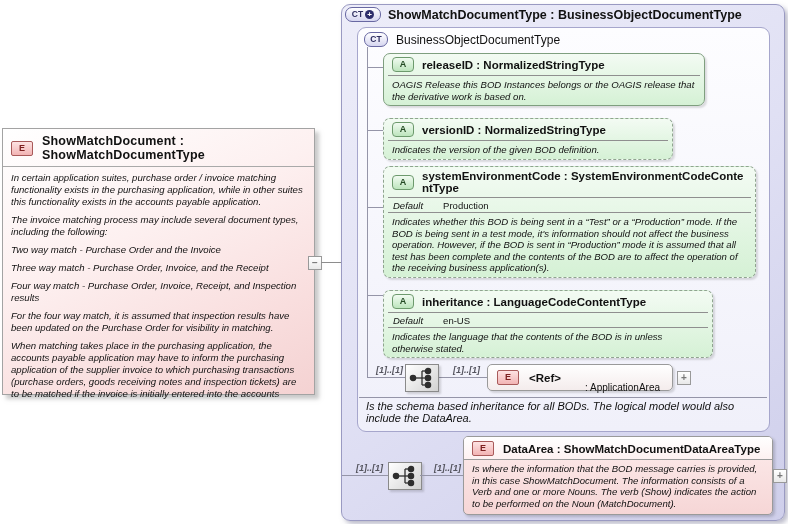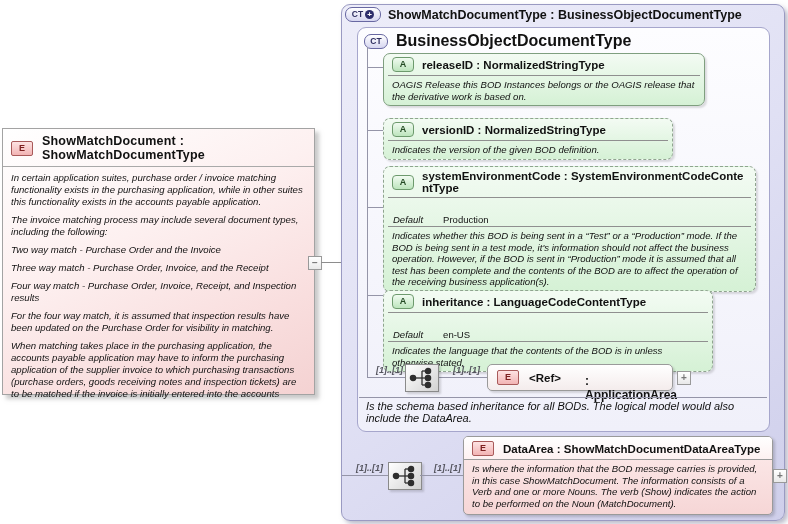--- a/index.html
+++ b/index.html
@@ -39,48 +39,48 @@
   .panel{position:absolute;left:341px;top:4px;width:442px;height:515px;border:1px solid #9a9ac2;border-radius:9px;
           background:linear-gradient(145deg,#ededf9 0%,#e0e0f4 50%,#cfcfeb 100%);
           box-shadow:3px 3px 5px rgba(120,120,150,.5);}
   .panel-hd{position:absolute;left:345px;top:7px;display:flex;align-items:center;gap:7px;}
   .panel-hd .t{font-weight:bold;font-size:12.5px;}
 
   
   .ct-box{position:absolute;left:357px;top:27px;width:411px;height:403px;border:1px solid #a6a6cc;border-radius:9px;
           background:linear-gradient(#fdfdff,#f0f0fa);}
   .ct-hd{position:absolute;left:364px;top:32px;display:flex;align-items:center;gap:8px;}
-  .ct-hd .t{font-weight:bold;font-size:16px;}
+  .ct-hd .t{font-weight:normal;font-size:12px;}
 
   
   .attr{position:absolute;border-radius:7px;background:linear-gradient(#f3fbf3,#d5f1d5);
         box-shadow:2px 2px 2px rgba(0,0,0,.13);}
   .attr.solid{border:1px solid #7f9f7f;}
   .attr.dashed{border:1px dashed #8fa48f;}
   .attr .hd{display:flex;align-items:center;gap:8px;padding:3px 8px;}
   .attr .hd .t{font-weight:bold;font-size:11.5px;word-break:break-all;}
   .attr .hd .t.center{text-align:left;flex:1;}
   .attr .sep{height:0;border-top:1px solid #8f8f8f;margin:0 4px;}
-  .attr .default-row{display:flex;align-items:baseline;gap:20px;padding:2px 22px 1px 9px;font-size:9.5px;margin-top:14px;}
+  .attr .default-row{display:flex;align-items:baseline;gap:20px;padding:2px 22px 1px 9px;font-size:9.5px;}
   .attr .default-row .lbl{font-style:italic;}
   .attr .default-row .val{font-weight:normal;}
   .attr .doc{padding:3px 8px;font-style:italic;font-size:9.6px;line-height:11.6px;}
 
   
   .seq{position:absolute;width:32px;height:26px;border:1px solid #8a8a8a;
        background:linear-gradient(135deg,#ffffff,#d2d2d2);box-shadow:2px 2px 2px rgba(0,0,0,.15);}
 
   .card{position:absolute;font-size:9px;font-weight:bold;font-style:italic;color:#55555f;}
 
   
   .ref-box{position:absolute;left:487px;top:364px;width:186px;height:27px;border:1px solid #9a9a9a;border-radius:5px;
        background:linear-gradient(#ffffff,#f4ecec);display:flex;align-items:center;gap:10px;padding:0 9px;
        box-sizing:border-box;box-shadow:2px 2px 2px rgba(0,0,0,.13);}
   .ref-box .b{font-weight:bold;font-size:11.5px;}
-  .ref-box .b2{font-weight:bold;font-size:12px;margin-left:14px;margin-top:20px;}
+  .ref-box .b2{font-weight:normal;font-size:10px;margin-left:14px;margin-top:20px;}
 
   .note{position:absolute;font-style:italic;font-size:11px;line-height:11.6px;}
 
   
   .da-box{position:absolute;left:463px;top:436px;width:308px;height:77px;border:1px solid #9a9a9a;border-radius:5px;
        overflow:hidden;box-shadow:2px 2px 3px rgba(0,0,0,.18);background:linear-gradient(#fdecec,#f6d6d6);}
   .da-box .hd{display:flex;align-items:center;gap:9px;padding:4px 8px 3px 8px;background:linear-gradient(#ffffff,#fdf1f1);
        border-bottom:1px solid #9a9a9a;}
   .da-box .hd .t{font-weight:bold;font-size:11.5px;}
   .da-box .doc{padding:3px 8px;font-style:italic;font-size:9.6px;line-height:11.6px;}

